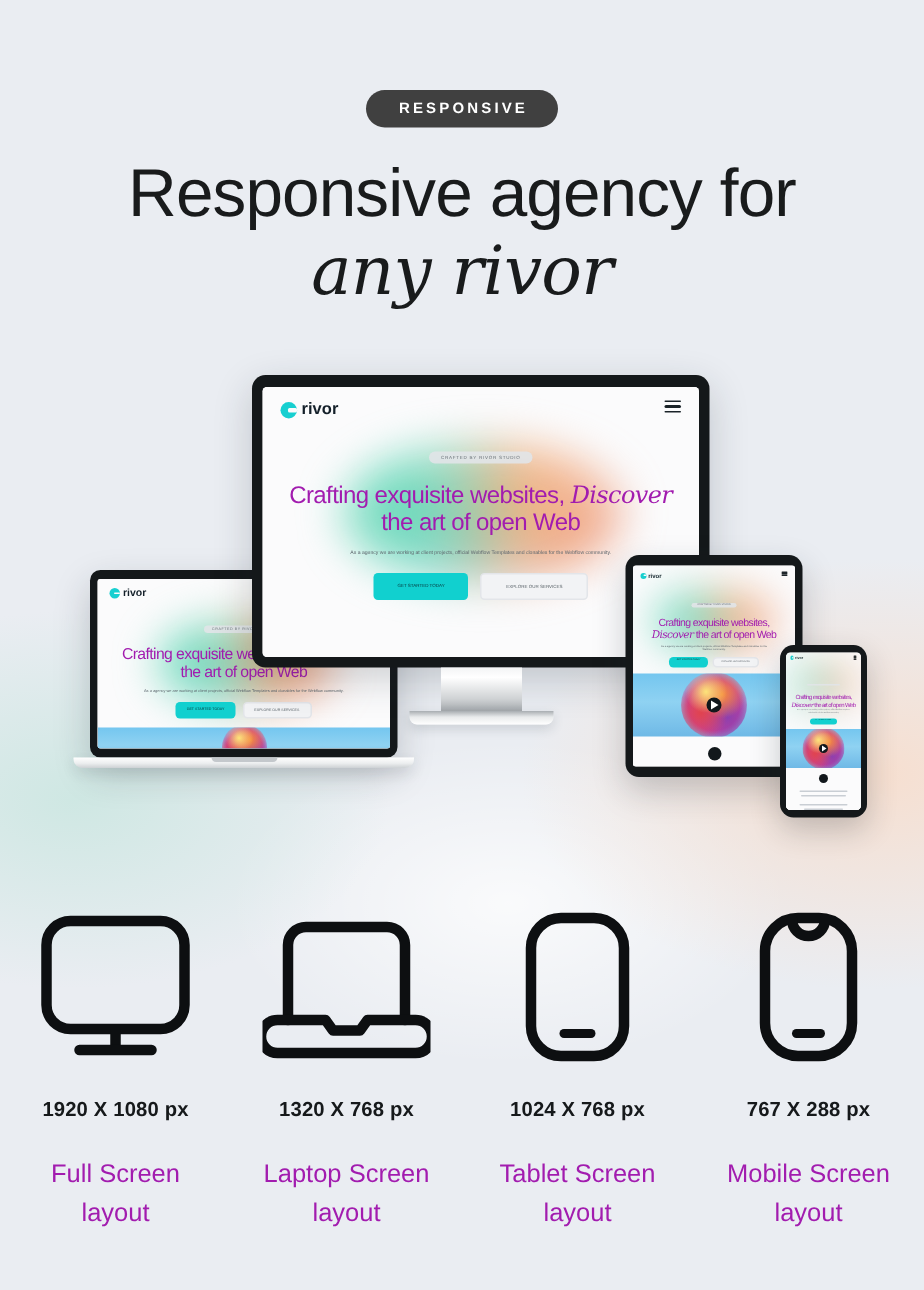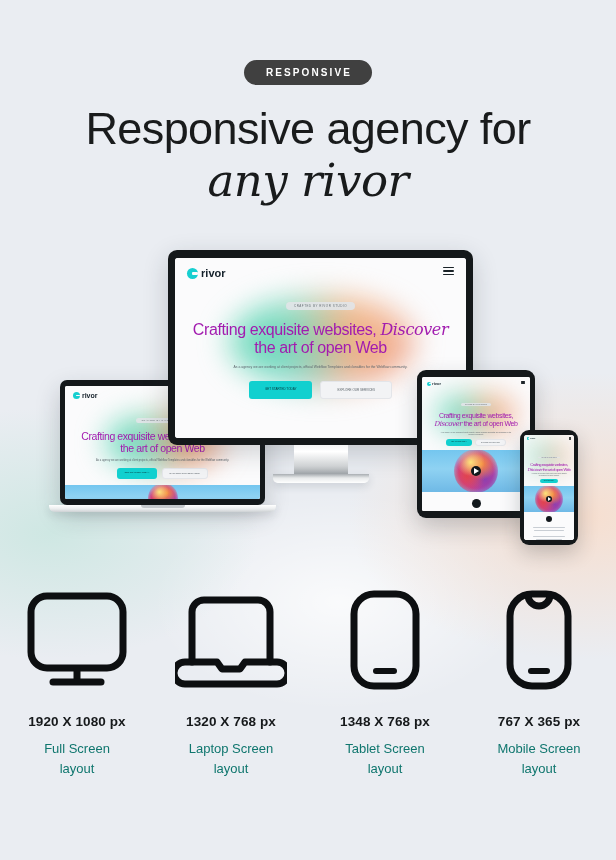--- a/index.html
+++ b/index.html
@@ -218,38 +218,38 @@
     background: #14181a;
     border-radius: 9px;
     padding: 5px 4px;
     box-shadow: 0 8px 20px rgba(30,40,50,.24);
   }
   .phone-screen { height: 105px; border-radius: 3px; overflow: hidden; background: #fbfbfc; }
 
   
   .devices {
     position: absolute;
-    left: 0; right: 0; top: 588px;
+    left: 0; right: 0; top: 606px;
     display: flex;
     z-index: 5;
   }
   .device-col { flex: 1; text-align: center; }
   .device-icon { height: 104px; display: flex; align-items: center; justify-content: center; }
   .device-dim {
     margin-top: 22px;
     font-size: 13.5px;
     font-weight: 700;
     color: #16191b;
     letter-spacing: .1px;
   }
   .device-label {
-    margin-top: 10px;
-    font-size: 13px;
+    margin-top: 23px;
+    font-size: 17px;
     line-height: 1.55;
-    color: #0f766e;
+    color: #a21caf;
     font-weight: 400;
   }
 </style>
 </head>
 <body>
 
 <div id="page"></div>
 
 <div class="header">
   <div class="badge">RESPONSIVE</div>
@@ -449,35 +449,35 @@
     </div>
   </div>
 
   <div class="device-col">
     <div class="device-icon">
       <svg width="90" height="102" viewBox="0 0 90 102" fill="none">
         <rect x="14" y="5" width="62" height="92" rx="20" stroke="#0d0f11" stroke-width="7"></rect>
         <line x1="36" y1="82" x2="54" y2="82" stroke="#0d0f11" stroke-width="6" stroke-linecap="round"></line>
       </svg>
     </div>
-    <div class="device-dim">1348 X 768 px</div>
+    <div class="device-dim">1024 X 768 px</div>
     <div class="device-label">
       <div>Tablet Screen</div>
       <div>layout</div>
     </div>
   </div>
 
   <div class="device-col">
     <div class="device-icon">
       <svg width="84" height="102" viewBox="0 0 84 102" fill="none">
         <rect x="13" y="5" width="58" height="92" rx="22" stroke="#0d0f11" stroke-width="7"></rect>
         <path d="M31 6 a11 11 0 0 0 22 0" stroke="#0d0f11" stroke-width="7" stroke-linecap="round"></path>
         <line x1="34" y1="82" x2="50" y2="82" stroke="#0d0f11" stroke-width="6" stroke-linecap="round"></line>
       </svg>
     </div>
-    <div class="device-dim">767 X 365 px</div>
+    <div class="device-dim">767 X 288 px</div>
     <div class="device-label">
       <div>Mobile Screen</div>
       <div>layout</div>
     </div>
   </div>
 
 </div>
 
 </body></html>

